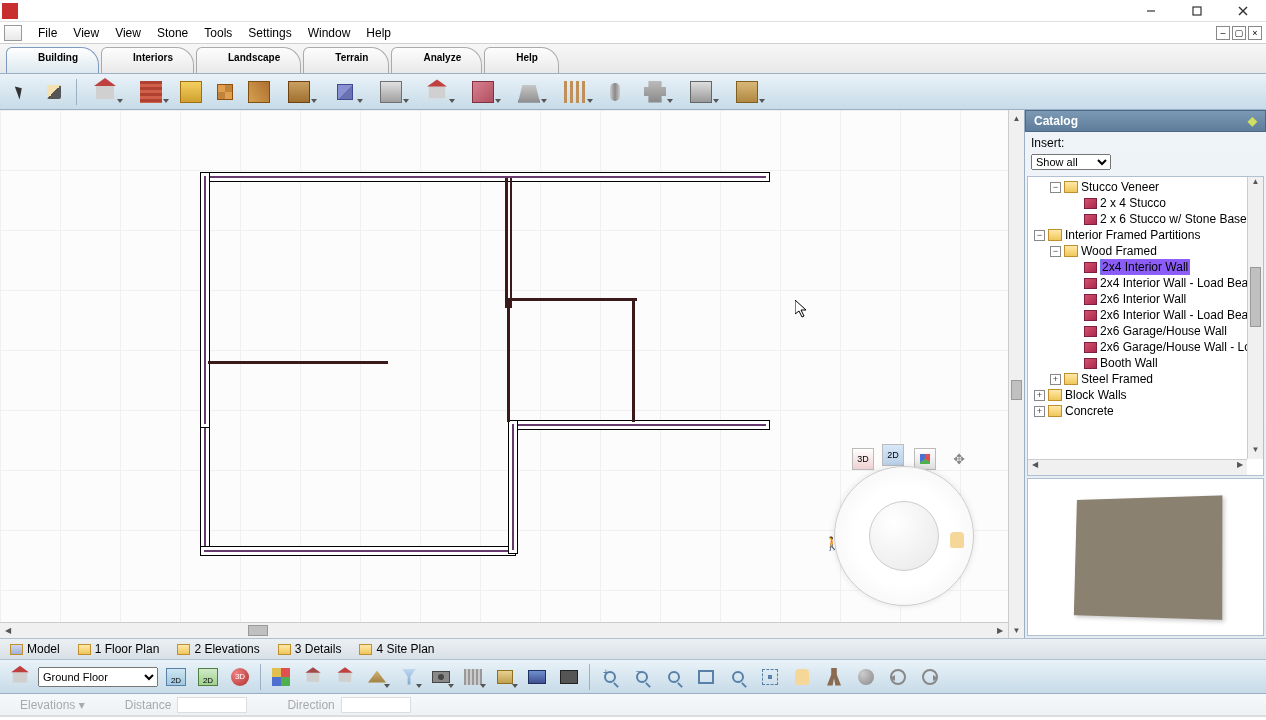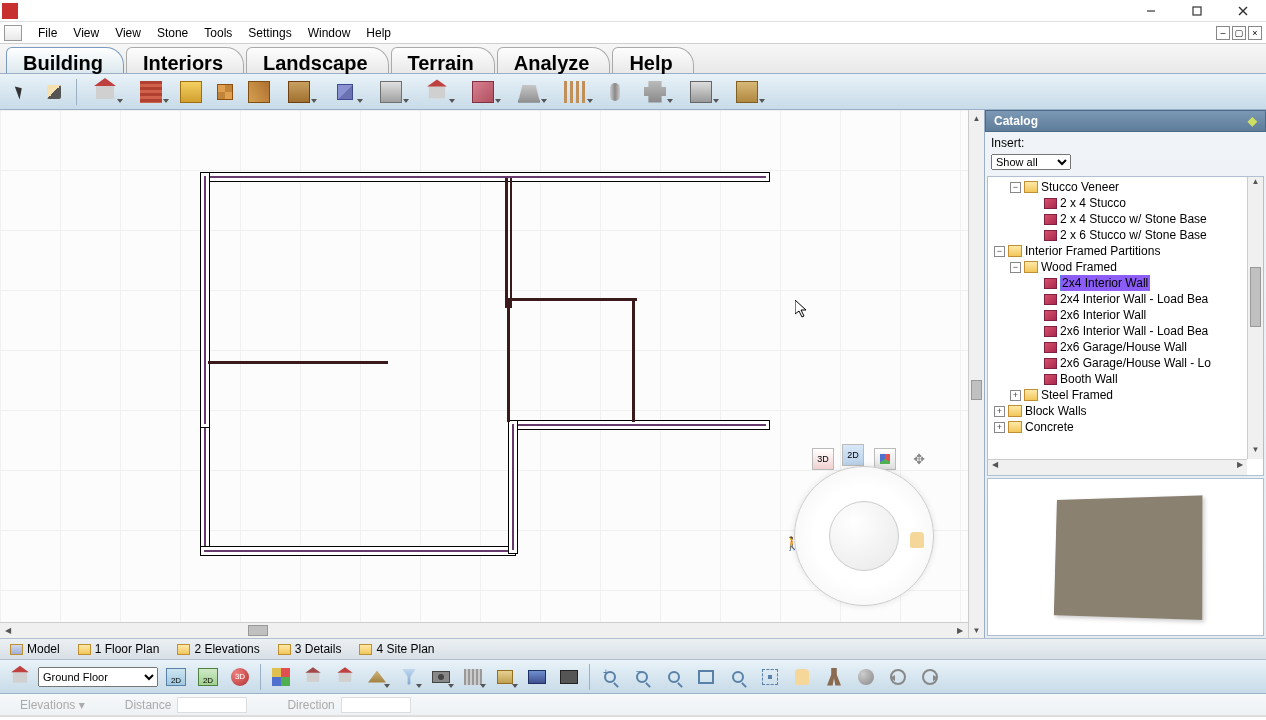--- a/index.html
+++ b/index.html
@@ -15,21 +15,21 @@
 
 
 .menubar { height: 22px; background: #fff; display: flex; align-items: center; padding-left: 4px; gap: 0; border-bottom: 1px solid #d0d0d0; }
 .menubar .doc-icon { width: 18px; height: 16px; margin-right: 8px; background: linear-gradient(#fdfdfd,#e8e8e8); border:1px solid #999; }
 .menu-item { padding: 2px 8px; cursor: default; }
 .menubar-right { margin-left: auto; display: flex; gap: 2px; padding-right: 4px; }
 .menubar-right .mb { width: 14px; height: 14px; border: 1px solid #888; display:flex;align-items:center;justify-content:center;font-size:9px; }
 
 
 .ribbon-tabs { height: 30px; background: linear-gradient(#f7f7f7,#e8e8e8); display: flex; align-items: flex-end; padding-left: 6px; border-bottom: 1px solid #9bb0c4; }
-.rtab { height: 26px; padding: 4px 20px 0 16px; margin-right: 2px; border: 1px solid #aaa; border-bottom: none; border-radius: 6px 18px 0 0; background: linear-gradient(#fdfdfd,#e9e9e9); font-weight: bold; font-size: 20px; position: relative; }
+.rtab { height: 26px; padding: 4px 20px 0 31px; margin-right: 2px; border: 1px solid #aaa; border-bottom: none; border-radius: 6px 18px 0 0; background: linear-gradient(#fdfdfd,#e9e9e9); font-weight: bold; font-size: 10px; position: relative; }
 .rtab.active { background: linear-gradient(#fff,#dce8ee); border-color: #7a9abf; z-index: 2; }
 
 
 .toolbar { height: 36px; background: linear-gradient(#e9f2f8,#c7dbe8); display: flex; align-items: center; padding: 0 6px; gap: 6px; border-bottom: 1px solid #9bb0c4; }
 .tbtn { width: 28px; height: 28px; border: 1px solid transparent; display: flex; align-items: center; justify-content: center; position:relative; }
 .tbtn.wide { width: 40px; }
 .tbtn .dd { position:absolute; right:1px; bottom:2px; border-left:3px solid transparent; border-right:3px solid transparent; border-top:4px solid #555; }
 .ticon { width: 22px; height: 22px; }
 .sep { width:1px; height:26px; background:#9bb0c4; margin:0 2px; }
 
@@ -50,21 +50,21 @@
 .wall.dbl::before { content:""; position:absolute; inset:3px; border:1px solid #663a6d; }
 .iline { position:absolute; background:#3a1a1a; }
 
 
 .navwheel { position:absolute; right:40px; bottom:30px; width:160px; height:160px; }
 .navwheel .outer { width:140px; height:140px; border-radius:50%; background:radial-gradient(circle,#fff 50%,#f0f0f0); border:1px solid #ccc; position:absolute; left:10px; top:18px; box-shadow:0 0 6px rgba(0,0,0,0.1); }
 .navwheel .inner { width:70px; height:70px; border-radius:50%; background:radial-gradient(circle at 35% 30%,#fff,#e8e8e8); border:1px solid #ccc; position:absolute; left:45px; top:53px; }
 .nav-btn { position:absolute; width:22px; height:22px; border:1px solid #bbb; background:linear-gradient(#fff,#e0e0e0); font-size:9px; display:flex;align-items:center;justify-content:center; }
 
 
-.catalog { width: 282px; background: linear-gradient(#f0f4f8,#e4ecf2); border-left: 1px solid #9bb0c4; display: flex; flex-direction: column; }
+.catalog { width: 242px; background: linear-gradient(#f0f4f8,#e4ecf2); border-left: 1px solid #9bb0c4; display: flex; flex-direction: column; }
 .cat-header { height: 22px; background: linear-gradient(#7c98b4,#5d7d9a); color:#fff; font-weight:bold; font-size:13px; padding:3px 8px; display:flex; justify-content:space-between; border:1px solid #4a6a88; }
 .cat-search { padding: 4px 6px; display:flex; align-items:center; gap:4px; }
 .cat-search select { flex:0 0 80px; font-size:11px; }
 .tree-wrap { flex:1; background:#fff; margin:2px; border:1px solid #b0c0d0; position:relative; overflow:hidden; }
 .tree { padding:2px 0; font-size:11px; }
 .tree-row { display:flex; align-items:center; height:16px; white-space:nowrap; padding-left:4px; }
 .tree-row.selected span.lbl { background:#8b5cf6; border:1px dotted #4a90d9; padding:0 1px; }
 .exp { width:11px; height:11px; border:1px solid #888; display:inline-flex; align-items:center; justify-content:center; font-size:9px; line-height:1; margin-right:3px; color:#444; background:#fff; }
 .fold { width:14px; height:12px; background:linear-gradient(#ffe9a8,#f0c65a); border:1px solid #c09030; margin-right:3px; }
 .wicon { width:13px; height:11px; background:linear-gradient(135deg,#d9516b,#a82850); margin-right:3px; border:1px solid #802040; }
@@ -304,24 +304,20 @@
             <span class="exp">−</span>
             <span class="fold"></span>
             <span class="lbl">Stucco Veneer</span>
           </div>
         <div class="tree-row" style="padding-left:56px">
             <span class="wicon"></span>
             <span class="lbl">2 x 4 Stucco</span>
           </div>
         <div class="tree-row" style="padding-left:56px">
             <span class="wicon"></span>
-            <span class="lbl">2 x 4 Stucco w/ Stone Base</span>
-          </div>
-        <div class="tree-row" style="padding-left:56px">
-            <span class="wicon"></span>
             <span class="lbl">2 x 6 Stucco w/ Stone Base</span>
           </div>
         <div class="tree-row" style="padding-left:6px">
             <span class="exp">−</span>
             <span class="fold"></span>
             <span class="lbl">Interior Framed Partitions</span>
           </div>
         <div class="tree-row" style="padding-left:22px">
             <span class="exp">−</span>
             <span class="fold"></span>

